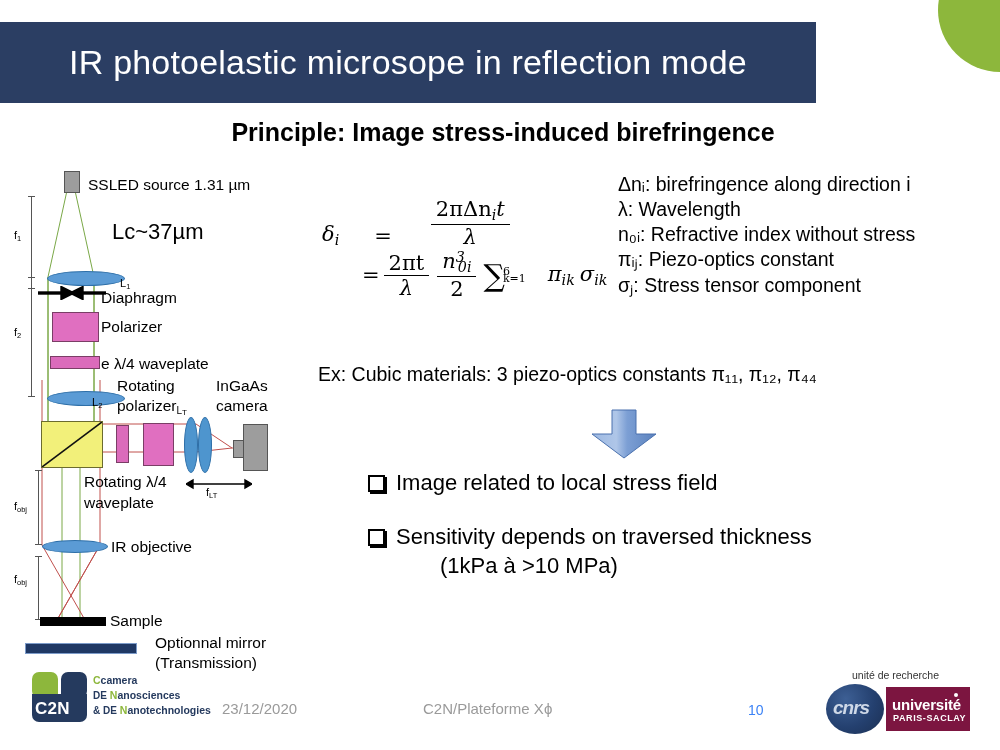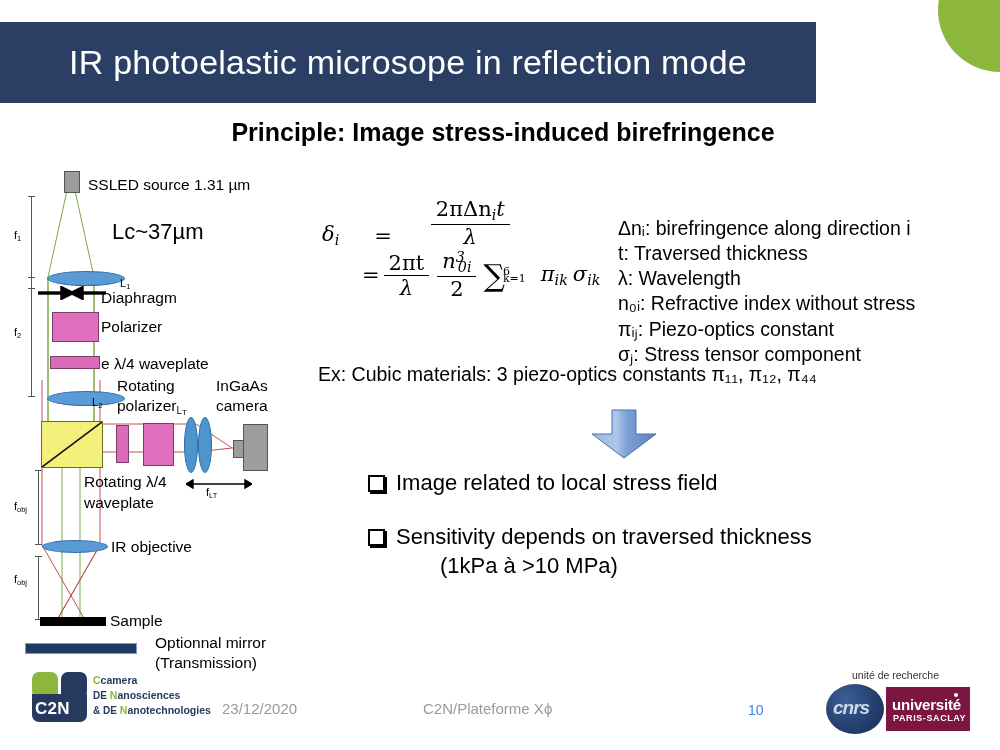--- a/index.html
+++ b/index.html
@@ -87,21 +87,21 @@
   .it{font-style:italic;}
   .sigma-big{font-size:30px;font-family:"DejaVu Serif",serif;}
   .sumwrap{display:inline-flex;align-items:center;position:relative;margin:0 2px 0 3px;}
   .sumlim{display:inline-flex;flex-direction:column;font-size:11px;margin-left:-2px;}
   .sumlim .top{margin-bottom:-4px;}
   .sumlim .bot{margin-top:-2px;}
 
   
   .legend{
     position:absolute;left:618px;top:172px;
-    font-size:19.5px;line-height:1.29;color:#000;margin-top:44px;
+    font-size:19.5px;line-height:1.29;color:#000;
   }
   .legend div{white-space:nowrap;}
 
   
   .example{
     position:absolute;left:318px;top:363px;
     font-size:19.5px;color:#000;white-space:nowrap;
   }
 
   
@@ -299,28 +299,27 @@
         <span class="num it"><span>n</span><span class="sup">3</span><span class="sub" style="margin-left:-7px;">0i</span></span>
         <span class="den">2</span>
       </span>
       <span class="sumwrap">
         <span class="sigma-big">∑</span>
         <span class="sumlim">
           <span class="top">6</span>
           <span class="bot">k=1</span>
         </span>
       </span>
-      <span class="it" style="margin-left:13px;"><span>π</span><span class="sub">ik</span></span>
+      <span class="it" style="margin-left:20px;"><span>π</span><span class="sub">ik</span></span>
       <span class="it" style="margin-left:5px;"><span>σ</span><span class="sub">ik</span></span>
     </div>
   </div>
 
   <div class="legend">
     <div>Δnᵢ: birefringence along direction i</div>
-    <div>t: Traversed thickness</div>
     <div>λ: Wavelength</div>
     <div>n₀ᵢ: Refractive index without stress</div>
     <div>πᵢⱼ: Piezo-optics constant</div>
     <div>σⱼ: Stress tensor component</div>
   </div>
 
   <div class="example">Ex: Cubic materials: 3 piezo-optics constants π₁₁, π₁₂, π₄₄</div>
 
   <svg class="big-arrow" viewBox="0 0 72 52">
     <defs>

